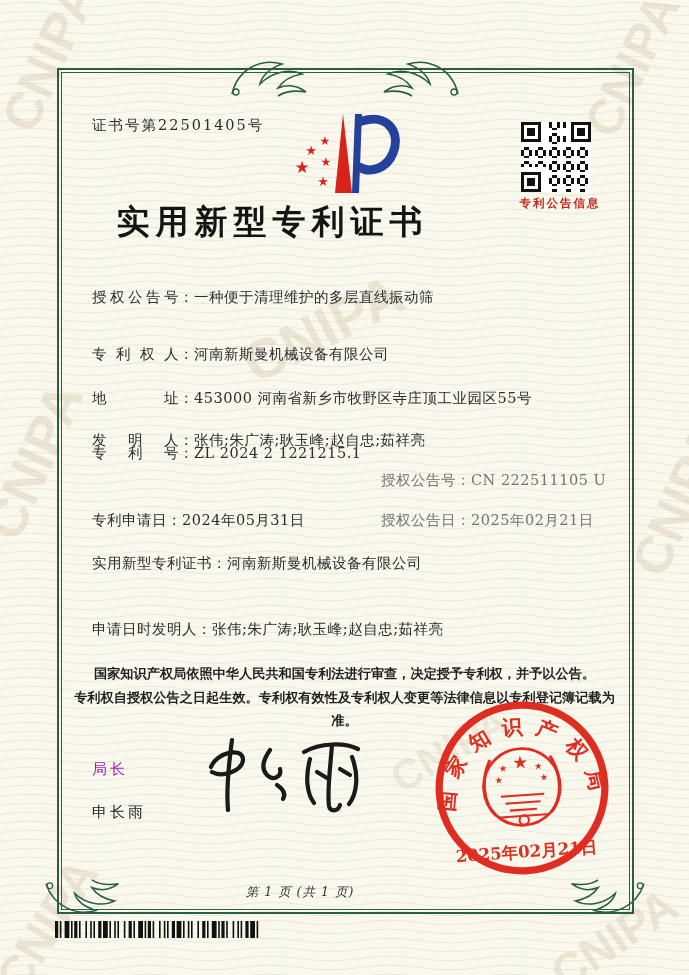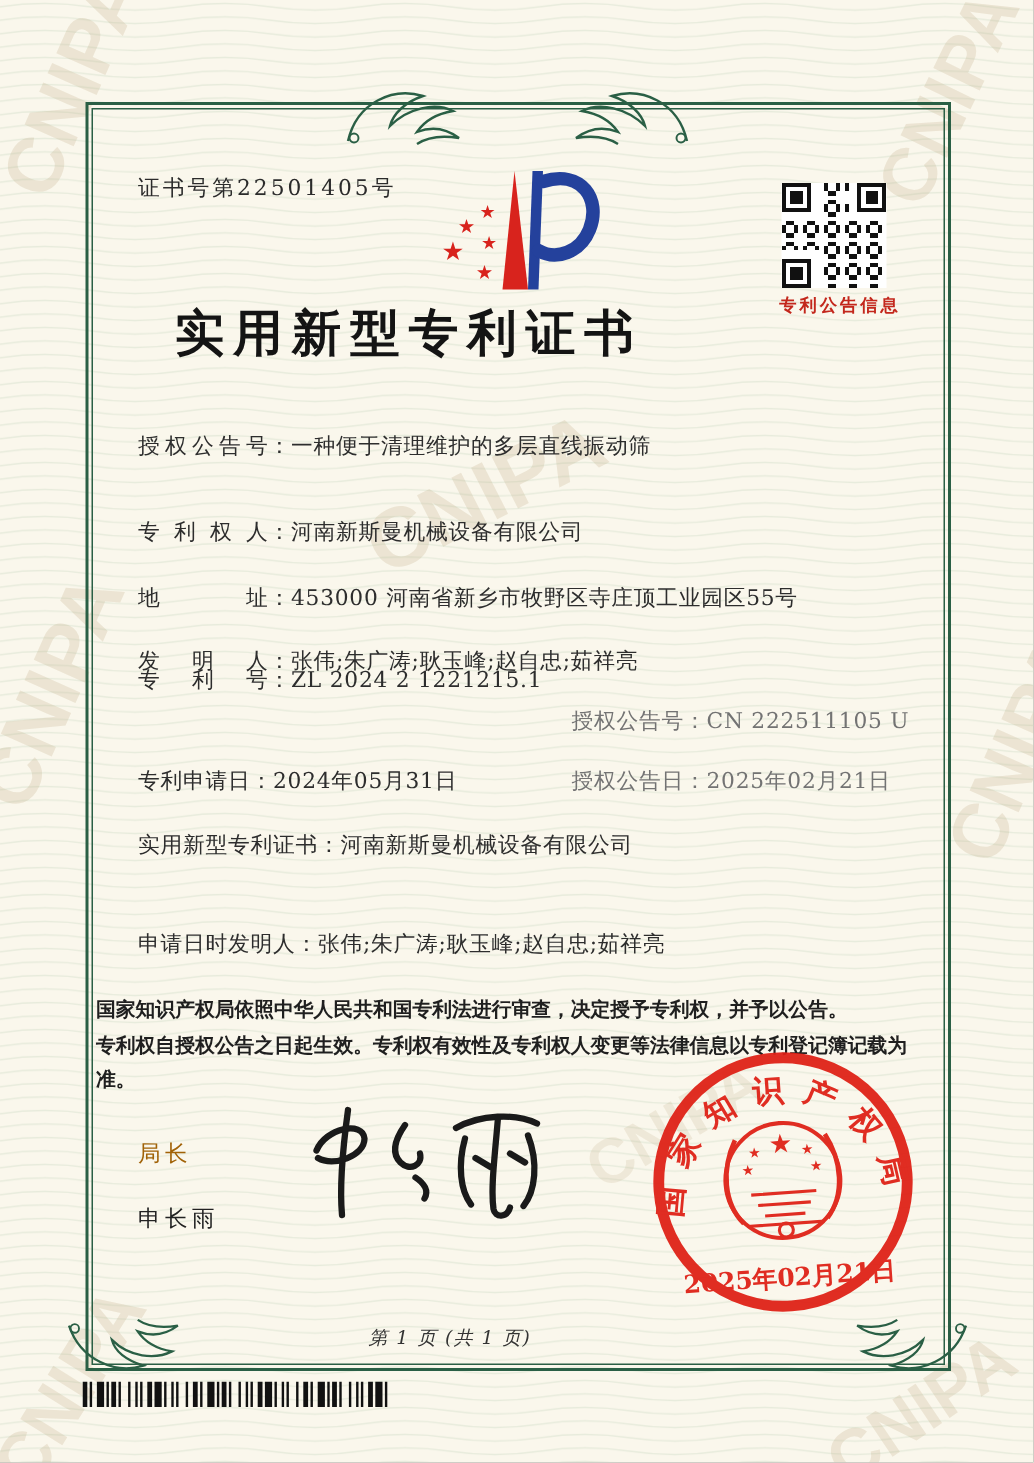--- a/index.html
+++ b/index.html
@@ -11,22 +11,22 @@
   .frame::before{content:"";position:absolute;inset:2px;border:1px solid #2a5f45;}
   .ornament{position:absolute;pointer-events:none;}
   .cert-no{position:absolute;left:92px;top:116px;font-size:14.5px;color:#2b2b2b;letter-spacing:2px;}
   .logo{position:absolute;left:295px;top:111px;}
   .qr{position:absolute;left:521px;top:122px;background:#fff;}
   .qr-caption{position:absolute;left:500px;top:196px;width:120px;text-align:center;font-size:11.5px;font-weight:bold;color:#c3271c;letter-spacing:2px;font-family:"DejaVu Serif",serif;}
   .title{position:absolute;left:0;top:200px;width:545px;text-align:center;font-size:33px;font-weight:bold;color:#141414;letter-spacing:6px;}
   .row{position:absolute;left:92px;font-size:14.5px;color:#2d2d2d;letter-spacing:.5px;white-space:nowrap;}
   .row2{position:absolute;left:381px;font-size:14.5px;color:#737373;letter-spacing:.5px;white-space:nowrap;}
   .flabel{display:inline-block;width:6em;text-align:justify;text-align-last:justify;text-justify:inter-character;vertical-align:top;}
-  .statement{position:absolute;left:64px;top:662px;width:561px;text-align:left;font-size:13.2px;line-height:23.5px;color:#1f1f1f;font-weight:600;}
-  .sig-title{position:absolute;left:92px;top:760px;font-size:15px;color:#a16207;letter-spacing:3px;font-family:Liberation Serif, serif;}
+  .statement{position:absolute;left:64px;top:662px;width:561px;text-align:center;font-size:13.2px;line-height:23.5px;color:#1f1f1f;font-weight:600;}
+  .sig-title{position:absolute;left:92px;top:760px;font-size:15px;color:#a21caf;letter-spacing:3px;font-family:Liberation Serif, serif;}
   .sig-name{position:absolute;left:92px;top:788px;font-size:15px;color:#222;letter-spacing:3px;font-family:"Liberation Sans",sans-serif;margin-top:15px;}
   .signature{position:absolute;left:198px;top:732px;}
   .seal{position:absolute;left:434px;top:700px;transform:rotate(-4deg);}
   .footer-page{position:absolute;left:57px;top:884px;width:486px;text-align:center;font-size:12.5px;color:#333;letter-spacing:1px;font-style:italic;}
   .barcode{position:absolute;left:55px;top:921px;}
 </style>
 </head>
 <body>
 
 <div class="page">

